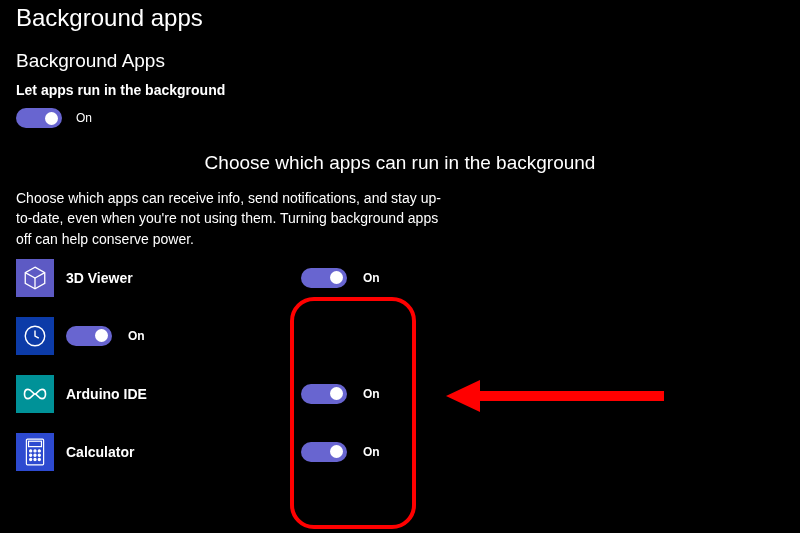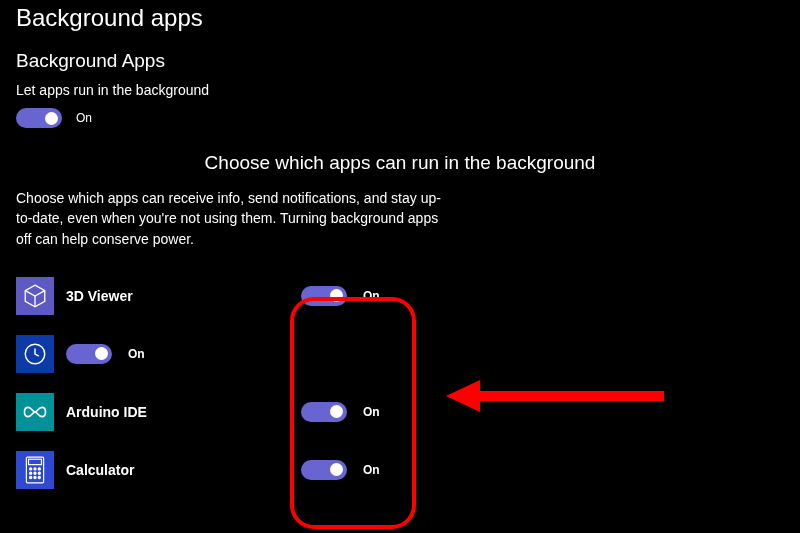--- a/index.html
+++ b/index.html
@@ -18,21 +18,21 @@
       font-weight: 400;
       margin-bottom: 18px;
     }
     .section-header {
       font-size: 19px;
       font-weight: 400;
       margin-bottom: 10px;
     }
     .setting-label {
       font-size: 14px;
-      font-weight: 400;
+      font-weight: 700;
       margin-bottom: 10px;
     }
     .toggle-row {
       display: flex;
       align-items: center;
       gap: 14px;
       margin-bottom: 24px;
     }
     .toggle {
       position: relative;
@@ -58,21 +58,20 @@
     .section-header2 {
       font-size: 19px;
       font-weight: 400;
       margin-bottom: 14px;
       text-align: center;
     }
     .description {
       font-size: 14px;
       line-height: 1.45;
       max-width: 440px;
-      margin-bottom: 18px;
     }
     .app-row {
       display: flex;
       align-items: center;
       height: 58px;
       font-weight: bold;
     }
     .app-icon {
       width: 38px;
       height: 38px;

